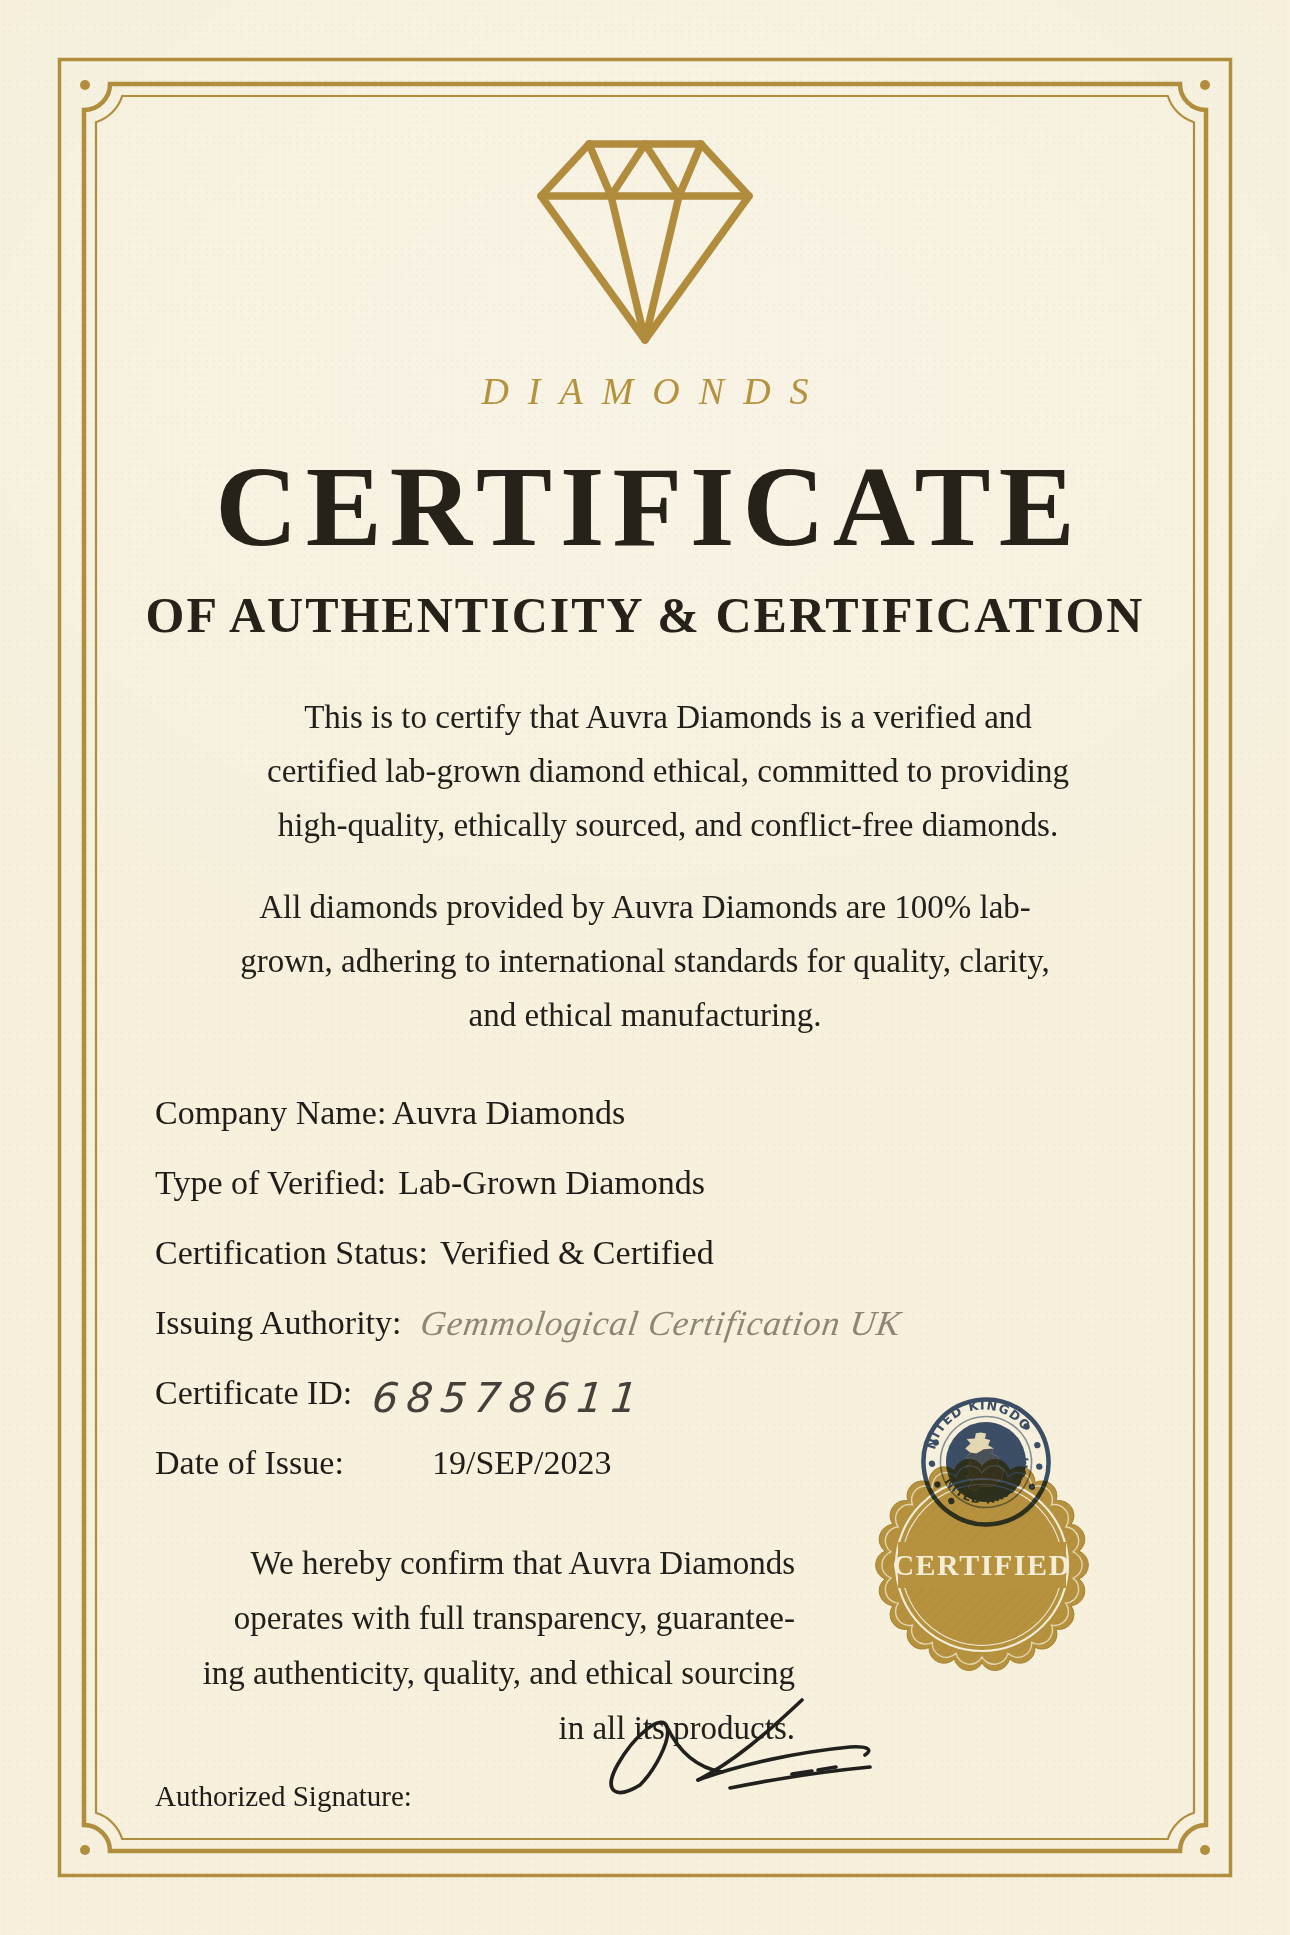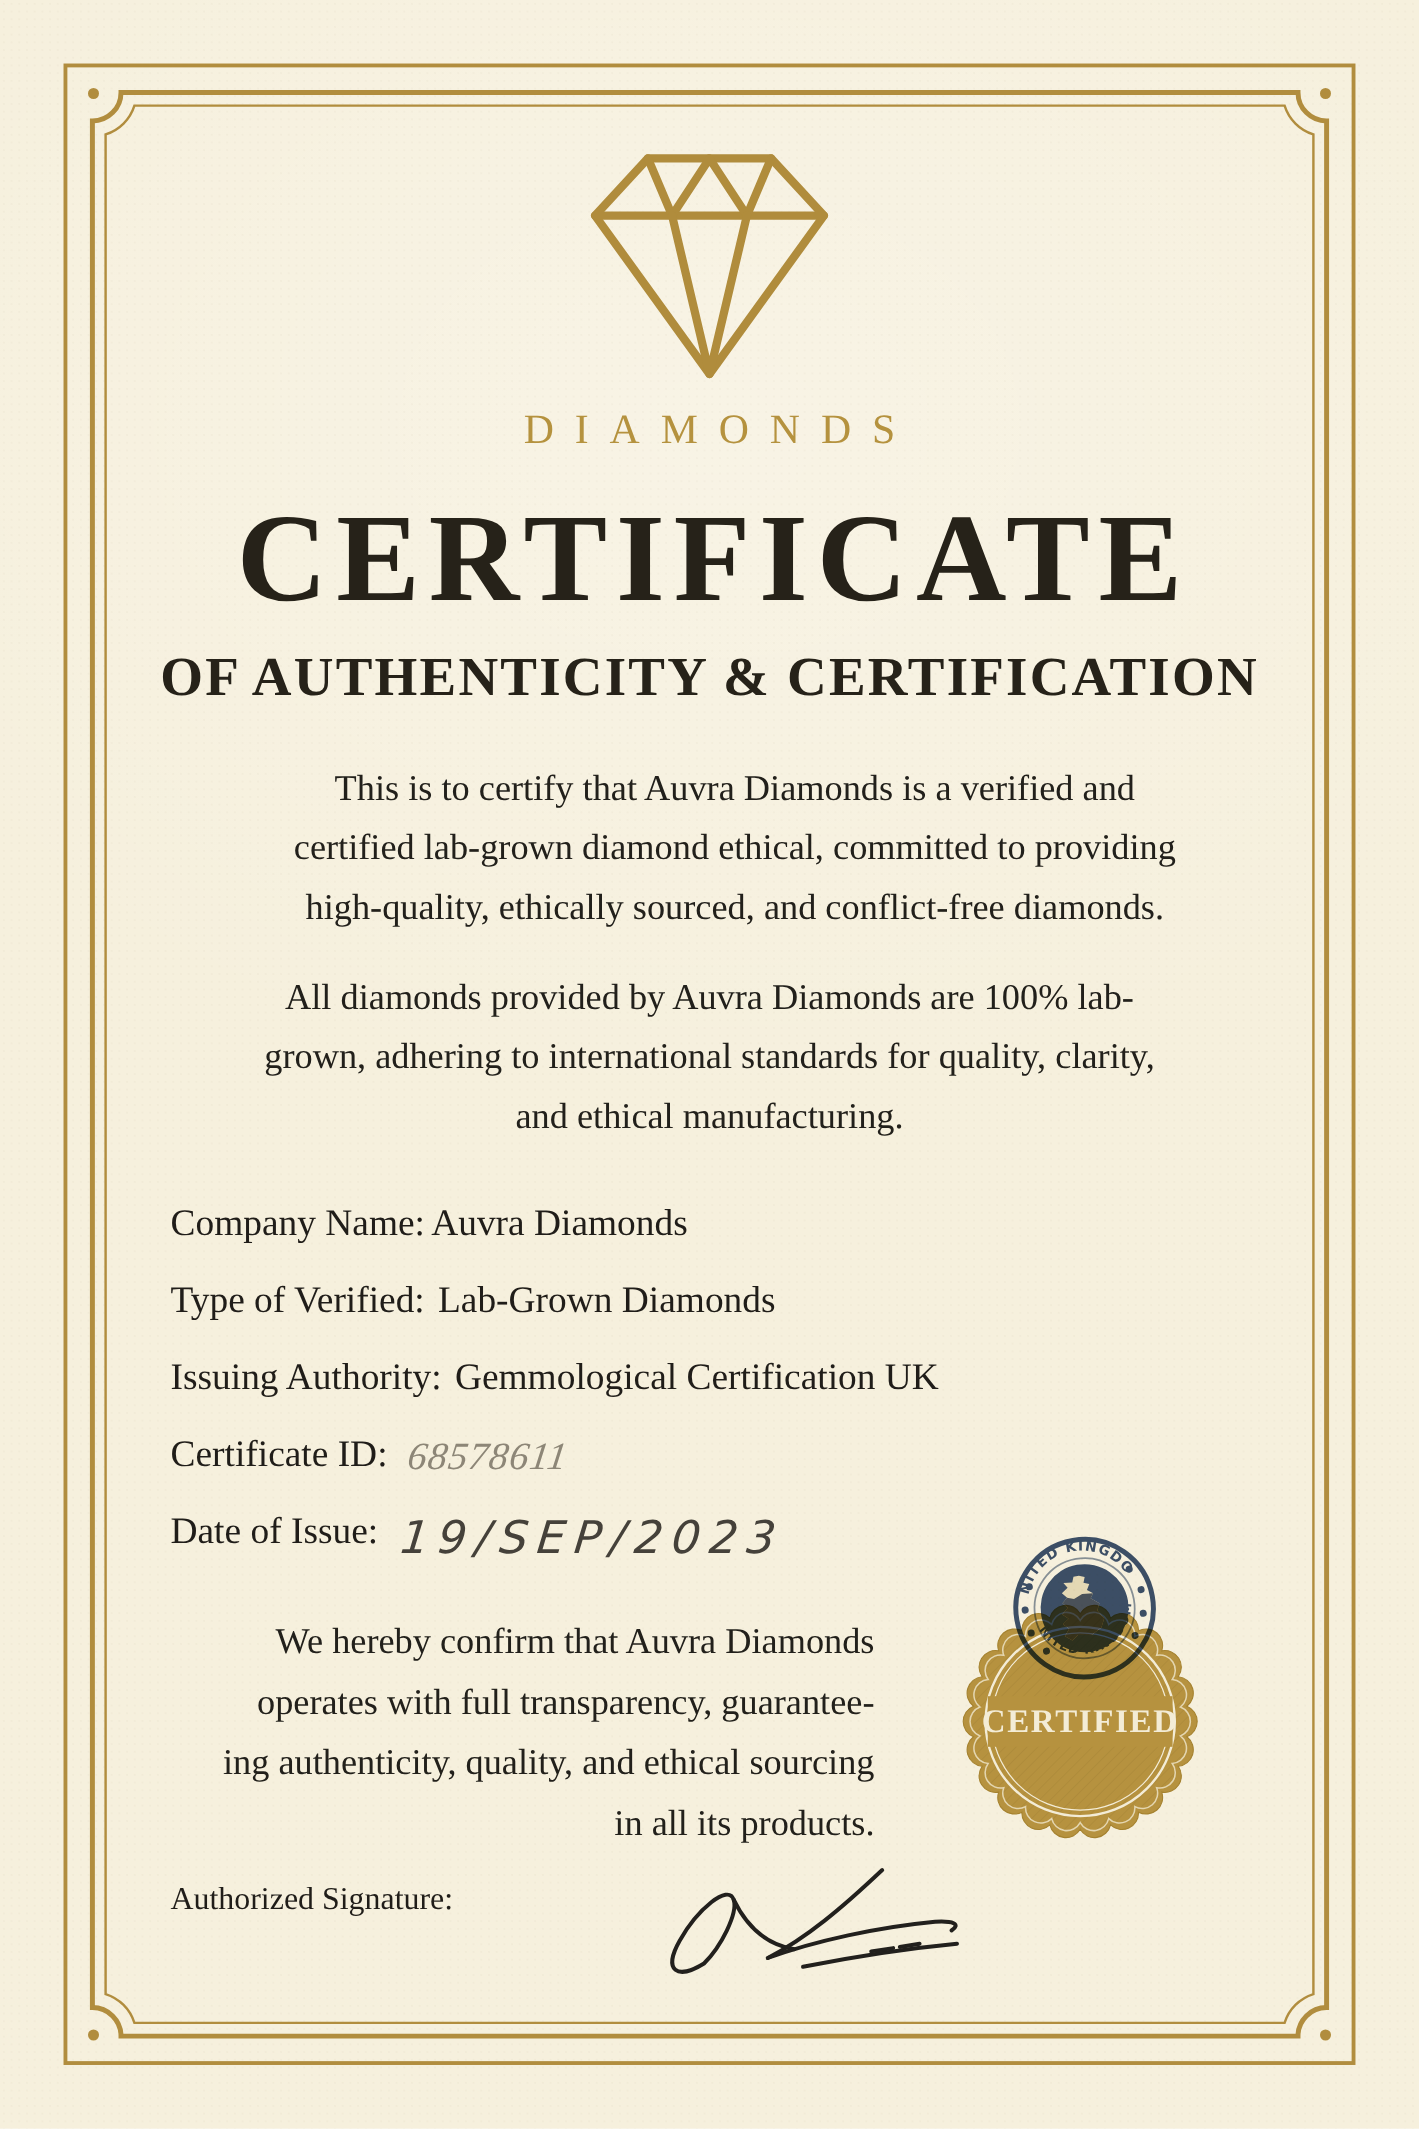--- a/index.html
+++ b/index.html
@@ -14,21 +14,21 @@
     background-image:radial-gradient(rgba(120,100,60,.035) 1px, transparent 1.3px),
                      radial-gradient(1200px 900px at 50% 20%, rgba(255,255,255,.25), transparent 70%);
     background-size:7px 7px, 100% 100%;
     font-family:"Liberation Serif","DejaVu Serif",serif;
     color:var(--body-ink);
   }
   .frame-svg{position:absolute;inset:0;pointer-events:none;}
   .content{position:absolute;inset:0;text-align:center;}
   .logo{display:block;margin:138px auto 0;}
   .brand-name{font-size:96px;line-height:1;letter-spacing:12px;color:var(--gold-text);margin-top:16px;text-indent:12px;}
-  .brand-type{font-size:38px;line-height:1;letter-spacing:19px;color:var(--gold-text);margin-top:22px;text-indent:19px;}
+  .brand-type{font-size:38px;line-height:1;letter-spacing:19px;color:var(--gold-text);margin-top:22px;text-indent:19px;font-style:italic;}
   .cert-title{font-size:114px;line-height:1;font-weight:bold;letter-spacing:8px;color:var(--ink);margin-top:40px;text-indent:8px;}
   .cert-subtitle{font-size:50px;line-height:1;font-weight:bold;letter-spacing:2px;color:var(--ink);margin-top:26px;}
   .para{font-size:33px;line-height:54px;color:var(--body-ink);}
   .para-intro{margin-top:50px;padding-left:46px;}
   .para-standards{margin-top:28px;}
   .fields{margin:52px 0 0 155px;text-align:left;}
   .field-row{display:flex;align-items:flex-start;height:58px;font-size:34px;color:#201d19;margin-top:12px;}
   .f-label{white-space:pre;}
   .f-value{white-space:pre;}
   .field-row:nth-child(1) .f-label{width:237px;}
@@ -96,20 +96,24 @@
     <div class="field-row">
       <span class="f-label">Company Name:</span>
       <span class="f-value">Auvra Diamonds</span>
     </div>
 
     <div class="field-row">
       <span class="f-label">Type of Verified:</span>
       <span class="f-value">Lab-Grown Diamonds</span>
     </div>
 
+    <div class="field-row">
+      <span class="f-label">Certification Status:</span>
+      <span class="f-value">Verified &amp; Certified</span>
+    </div>
 
     <div class="field-row">
       <span class="f-label">Issuing Authority:</span>
       <span class="f-value">Gemmological Certification UK</span>
     </div>
 
     <div class="field-row">
       <span class="f-label">Certificate ID:</span>
       <span class="f-value">68578611</span>
     </div>

